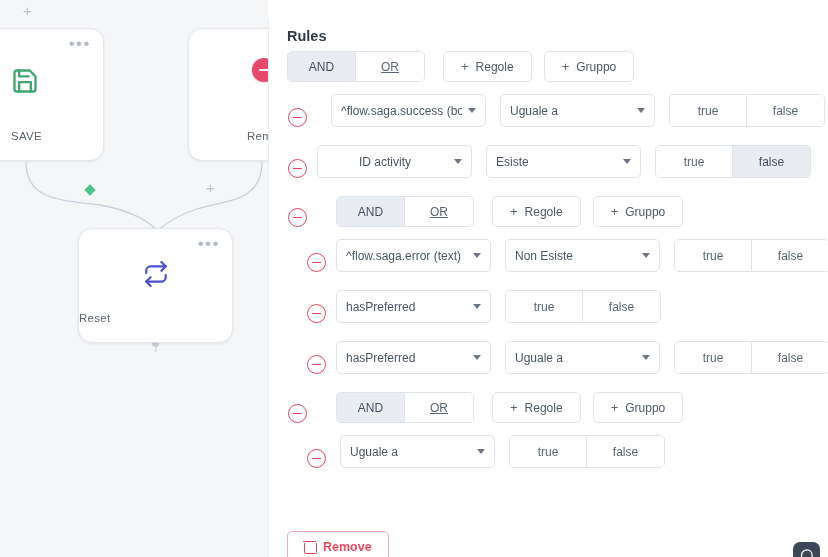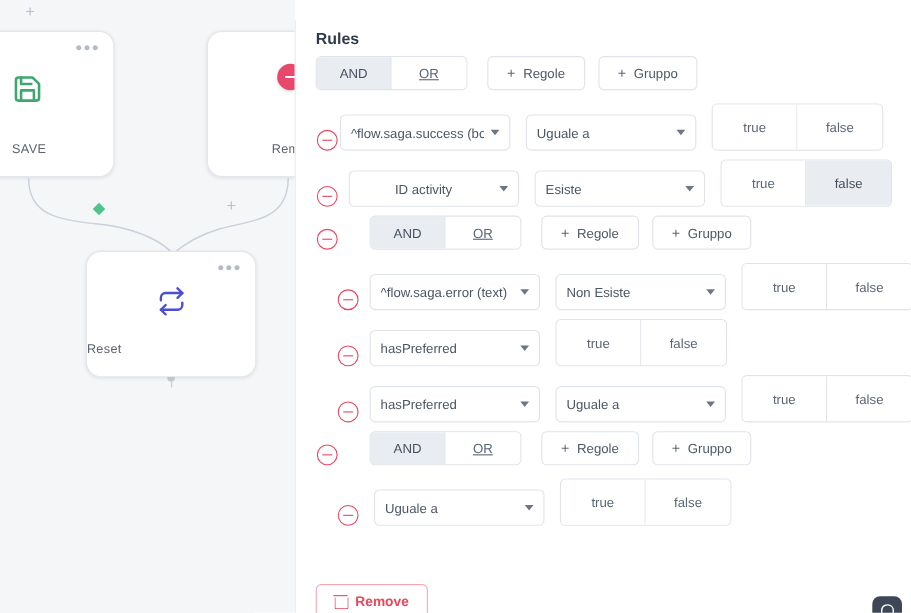--- a/index.html
+++ b/index.html
@@ -170,21 +170,21 @@
     border-left: 4px solid transparent;
     border-right: 4px solid transparent;
     border-top: 5px solid #6d7783;
     flex: none;
   }
   .tf {
     display: flex;
     border: 1px solid #dfe4ea;
     border-radius: 5px;
     overflow: hidden;
-    height: 43px;
+    height: 33px;
   }
   .tf > div {
     width: 77px;
     display: flex; align-items: center; justify-content: center;
     font-size: 12px;
     color: #5a6676;
     background: #fff;
     border-right: 1px solid #dfe4ea;
     user-select: none;
     cursor: pointer;
@@ -308,21 +308,21 @@
     <button class="btn-add" style="margin-left:12px;">
       <span class="pl">+</span>
       <span>Gruppo</span>
     </button>
   </div>
 
   <div class="row" style="left:19px; top:76px;">
     <div class="minus-btn">
         <span></span>
       </div>
-    <div class="select" style="margin-left:2px; width:155px;">
+    <div class="select" style="margin-left:24px; width:155px;">
       <span class="txt">^flow.saga.success (bo</span>
       <span class="caret"></span>
     </div>
     <div class="select" style="margin-left:14px; width:155px;">
       <span class="txt">Uguale a</span>
       <span class="caret"></span>
     </div>
     <div class="tf" style="margin-left:14px;">
       <div>true</div>
       <div>false</div>

